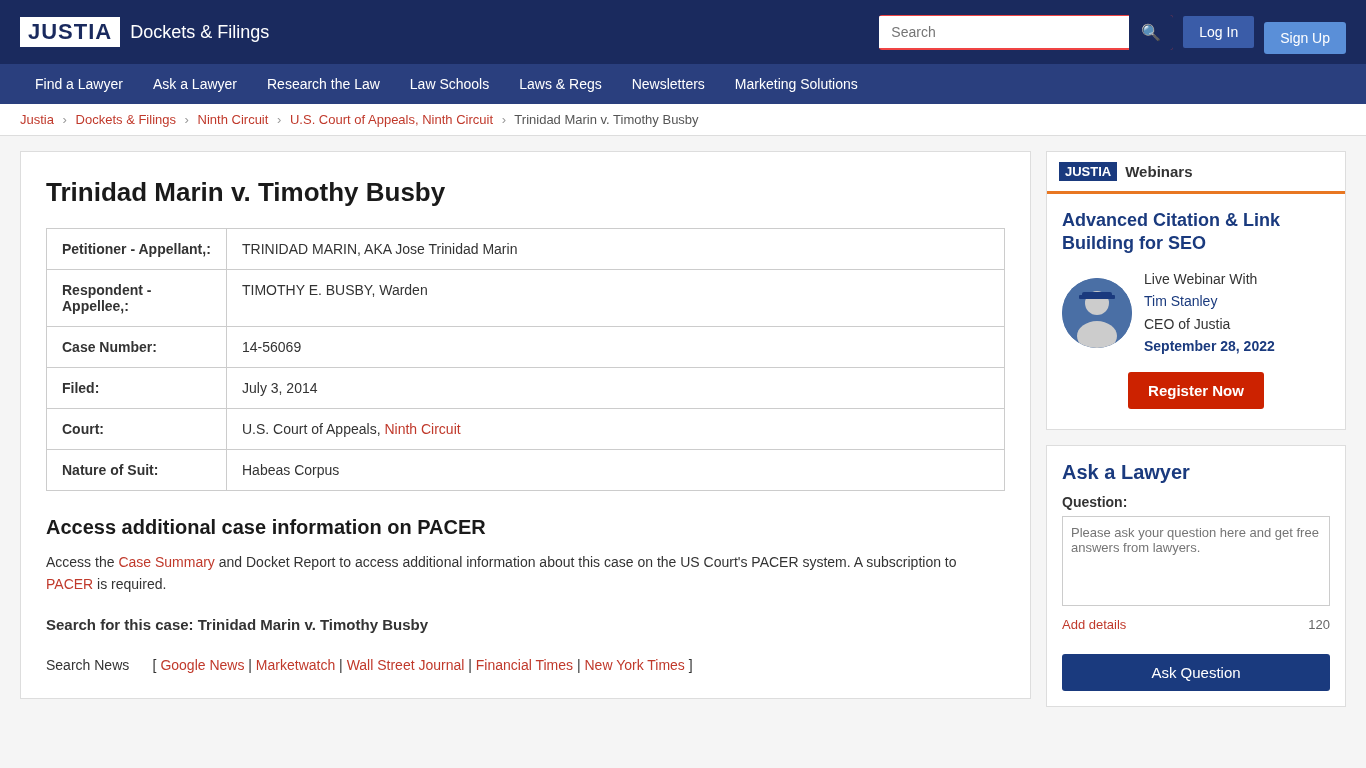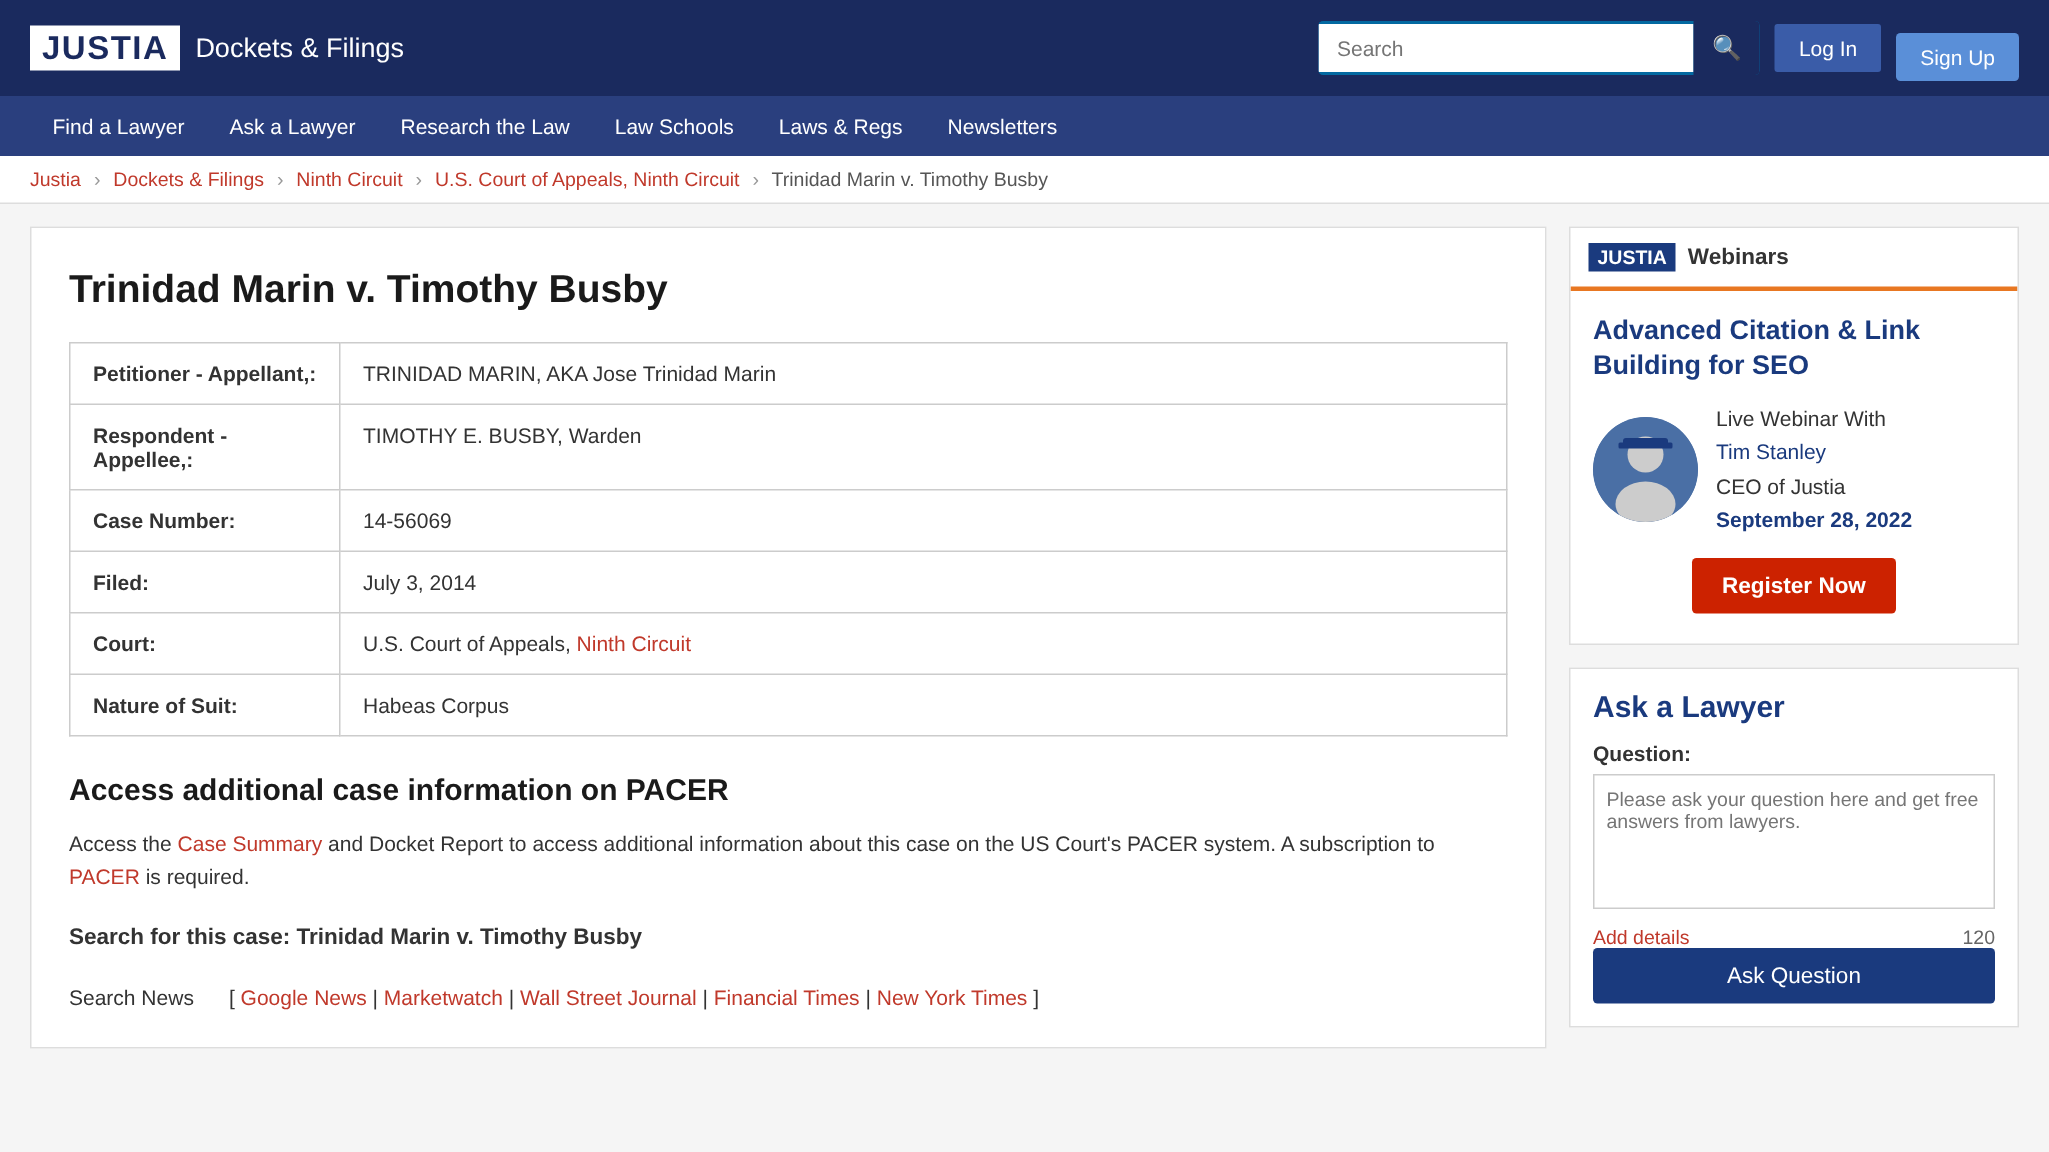--- a/index.html
+++ b/index.html
@@ -32,21 +32,21 @@
       font-weight: normal;
     }
     #header-right {
       display: flex;
       align-items: center;
       gap: 10px;
     }
     #search-box-wrapper {
       display: flex;
       align-items: center;
-      background: #0369a1;
+      background: #ef4444;
       border-radius: 3px;
       overflow: hidden;
     }
     #search-input {
       border: none;
       outline: none;
       padding: 8px 12px;
       font-size: 14px;
       width: 250px;
     }
@@ -314,21 +314,21 @@
     }
     #ask-question-btn {
       display: block;
       width: 100%;
       background: #1a3a7e;
       color: #fff;
       border: none;
       padding: 10px;
       font-size: 15px;
       cursor: pointer;
-      margin-top: 0;
+      margin-top: 22px;
       border-radius: 3px;
     }
 
     
     .avatar-svg { width: 70px; height: 70px; }
   </style>
 </head>
 <body>
 
 <header id="header">
@@ -346,20 +346,21 @@
   </div>
 </header>
 
 <nav id="nav">
   <span class="nav-item">Find a Lawyer</span>
   <span class="nav-item">Ask a Lawyer</span>
   <span class="nav-item">Research the Law</span>
   <span class="nav-item">Law Schools</span>
   <span class="nav-item">Laws &amp; Regs</span>
   <span class="nav-item">Newsletters</span>
+  <span class="nav-item">Marketing Solutions</span>
 </nav>
 
 <div id="breadcrumb">
   <a class="bc-link">Justia</a>
   <span class="bc-sep">›</span>
   <a class="bc-link">Dockets &amp; Filings</a>
   <span class="bc-sep">›</span>
   <a class="bc-link">Ninth Circuit</a>
   <span class="bc-sep">›</span>
   <a class="bc-link">U.S. Court of Appeals, Ninth Circuit</a>

